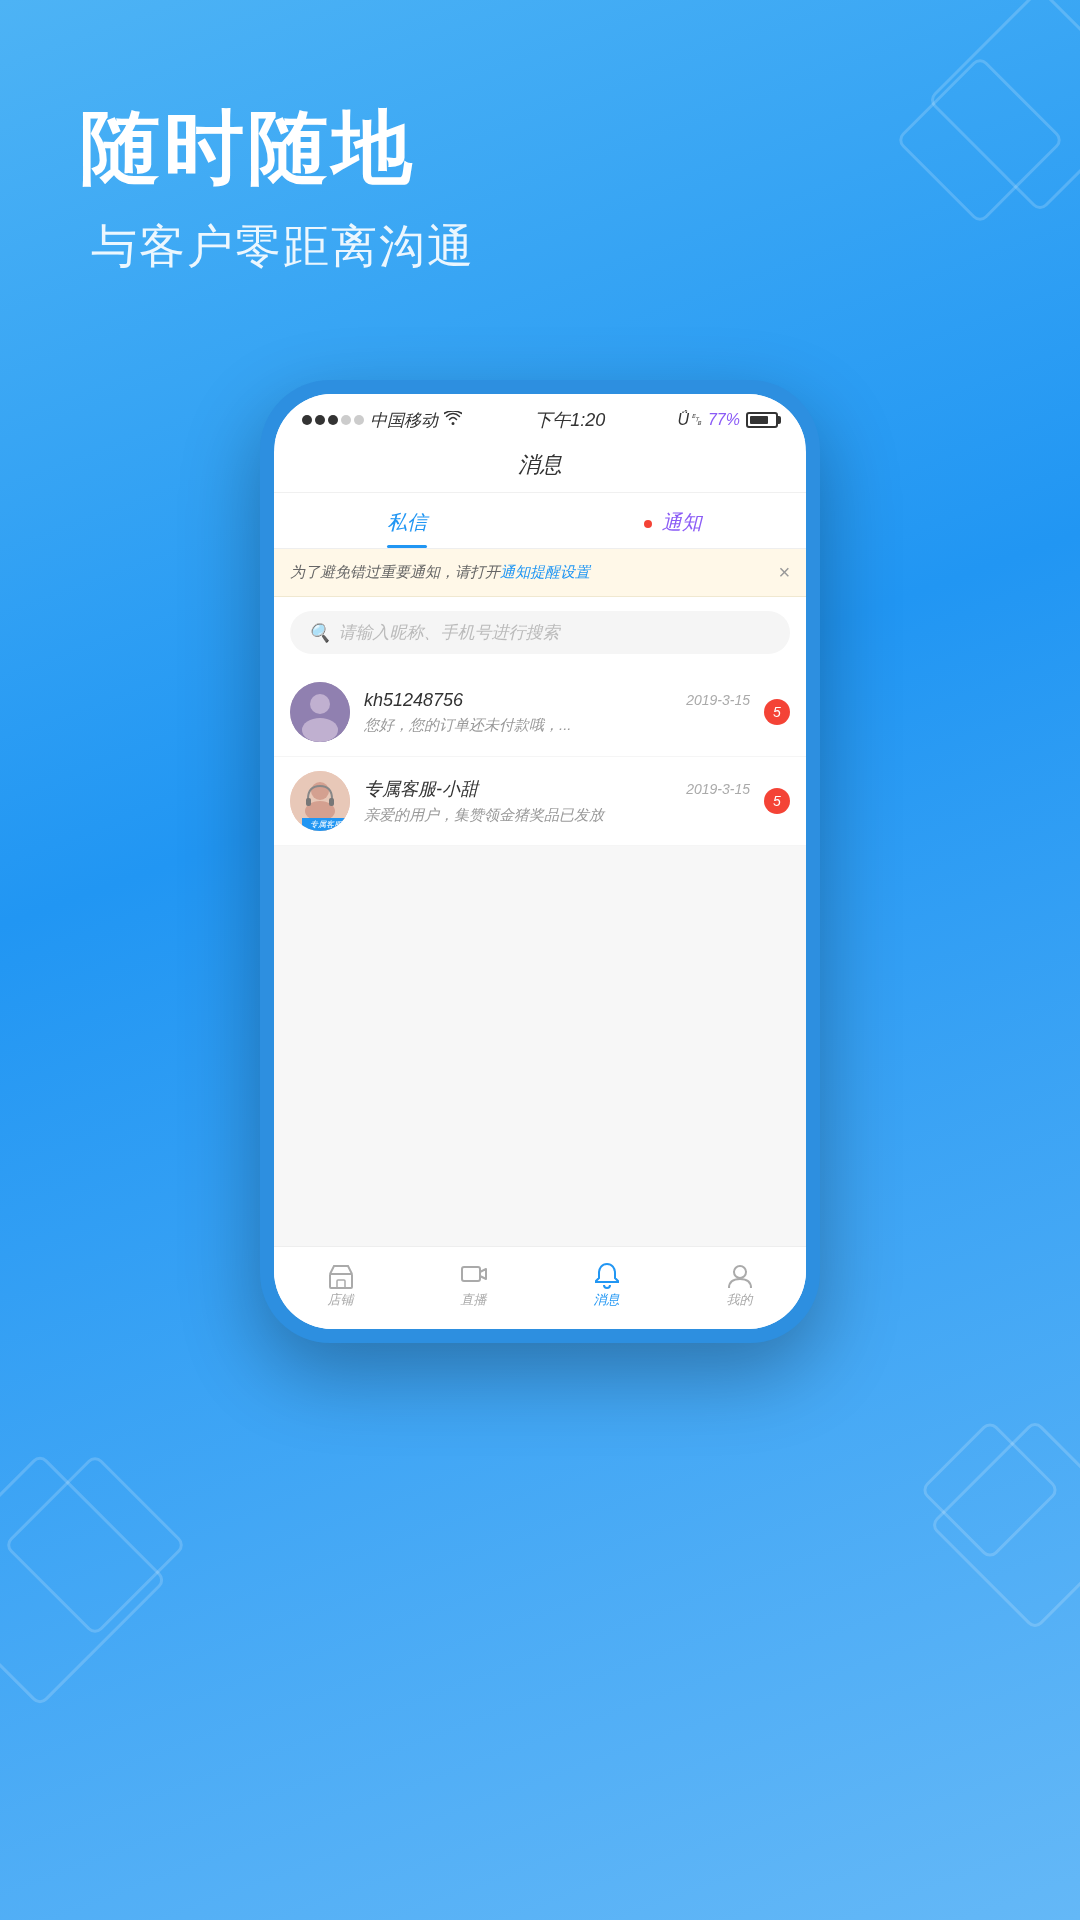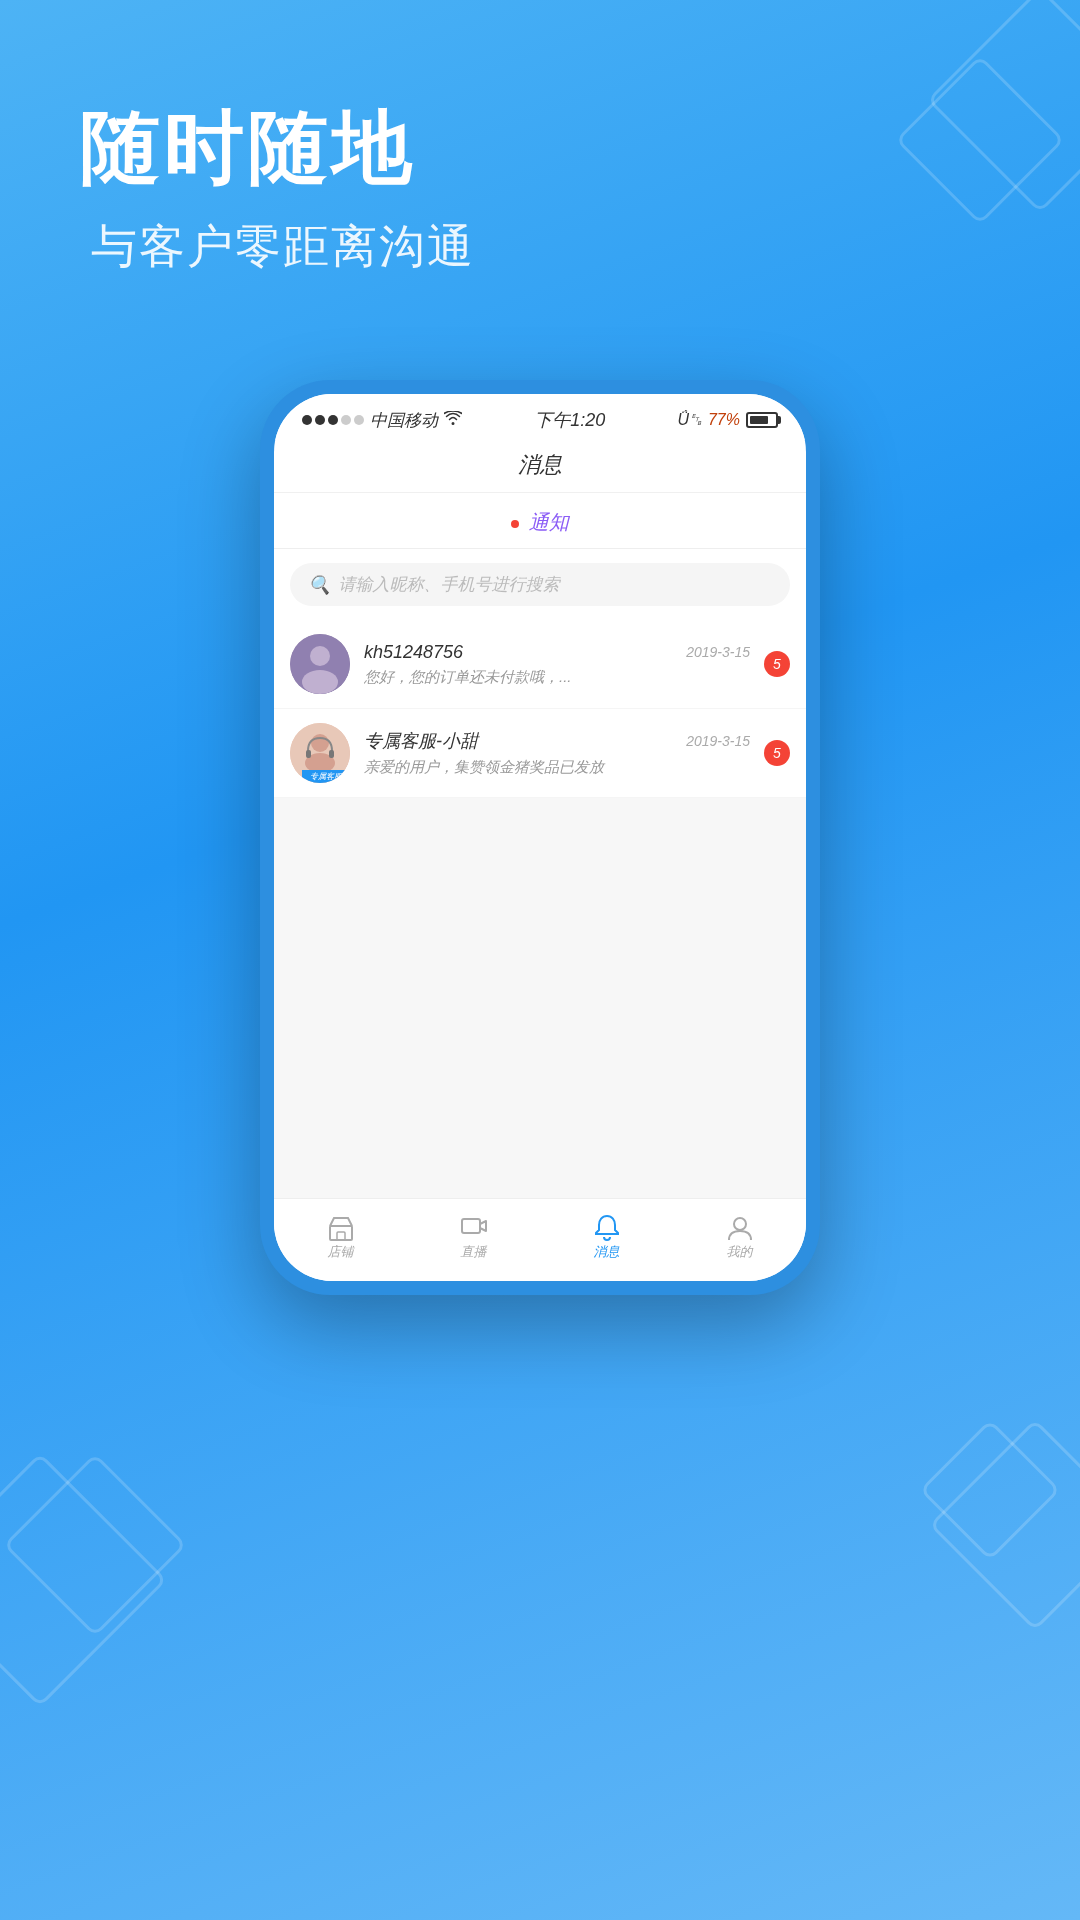--- a/index.html
+++ b/index.html
@@ -381,36 +381,45 @@
               <path d="M9 11a1.5 1.5 0 110 3 1.5 1.5 0 010-3z" fill="#333"></path>
               <path d="M5.5 8.5C6.8 7.2 7.9 6.5 9 6.5s2.2.7 3.5 2" stroke="#333" stroke-width="1.5" fill="none" stroke-linecap="round"></path>
               <path d="M2.5 5.5C4.5 3.5 6.6 2.5 9 2.5s4.5 1 6.5 3" stroke="#333" stroke-width="1.5" fill="none" stroke-linecap="round"></path>
               <path d="M0 2.5C2.7.8 5.7 0 9 0s6.3.8 9 2.5" stroke="#333" stroke-width="1.5" fill="none" stroke-linecap="round"></path>
             </svg>
           </span>
         </div>
         <div class="status-center">下午1:20</div>
         <div class="status-right">
           <span style="font-size:16px;">Ǘ␗</span>
-          <span style="font-size:16px;color:#c2410c;">77%</span>
+          <span style="font-size:16px;color:#8b5cf6;">77%</span>
           <div class="battery-icon">
             <div class="battery-fill"></div>
           </div>
         </div>
       </div>
 
       <div class="nav-title">消息</div>
 
       <div class="tabs">
+        <div class="tab active">
+          <span>私信</span>
+        </div>
         <div class="tab">
           <span class="tab-dot"></span>
           <span>通知</span>
         </div>
       </div>
 
+      <div class="notif-banner">
+        <span>
+          <span>为了避免错过重要通知，请打开</span><a class="notif-link">通知提醒设置</a>
+        </span>
+        <span class="notif-close">×</span>
+      </div>
 
       <div class="search-bar">
         <span class="search-icon-unicode">🔍</span>
         <span class="search-placeholder">请输入昵称、手机号进行搜索</span>
       </div>
 
       <div class="msg-list">
 
         <div class="msg-item">
           <div class="avatar avatar-user">

